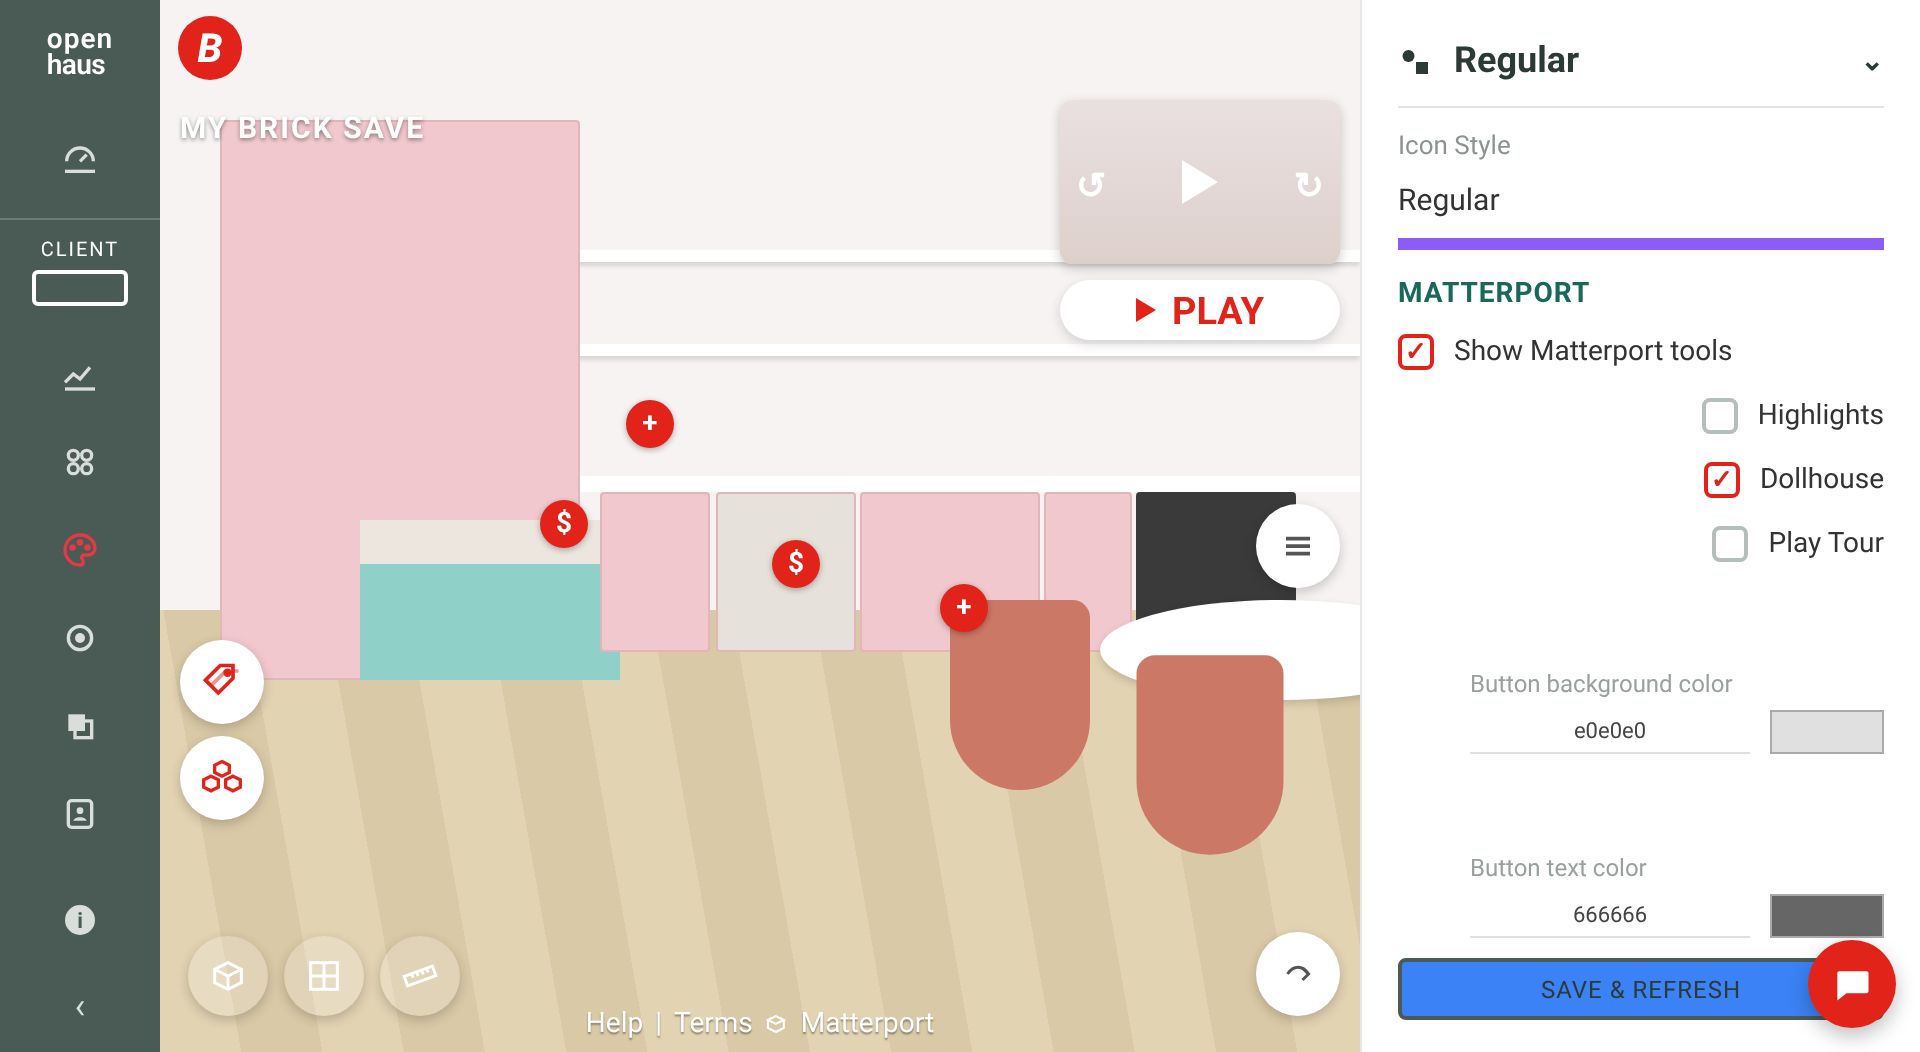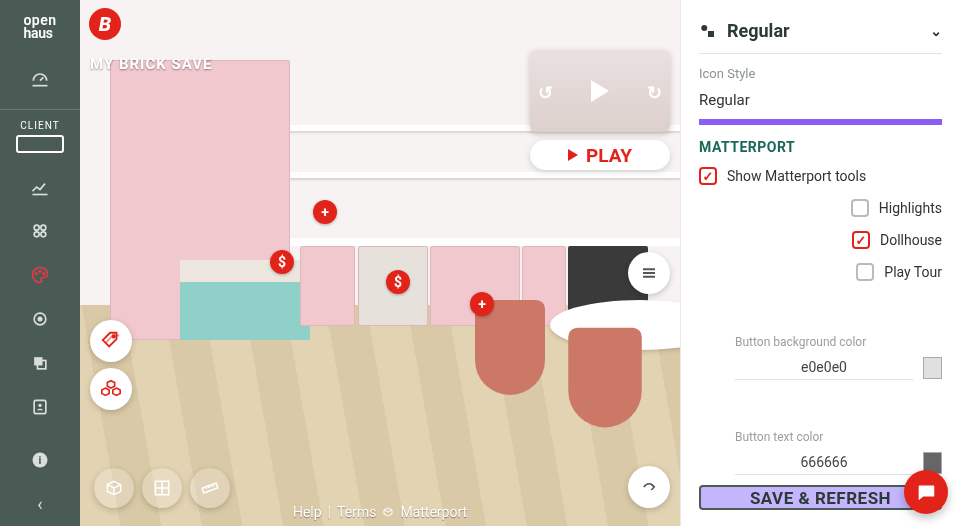--- a/index.html
+++ b/index.html
@@ -73,24 +73,24 @@
 .fld-val { font-size:15px; color:#333; padding:4px 0 10px; border-bottom:6px solid #8b5cf6; margin-bottom:14px;}
 .sub-h { font-size:14px; font-weight:700; letter-spacing:0.5px; color:#19695a; margin-bottom:12px;}
 .ck-row { display:flex; align-items:center; gap:10px; margin-bottom:14px; font-size:14px; color:#333;}
 .ck-row.ind { margin-left:18px;justify-content:flex-end;}
 .ck { width:18px; height:18px; border:2px solid #b6beba; border-radius:4px; display:flex; align-items:center; justify-content:center; cursor:pointer; flex-shrink:0;}
 .ck.on { border-color:#e2231a;}
 .ck.on::after { content:'✓'; color:#e2231a; font-size:13px; font-weight:800; line-height:1;}
 .color-sect { margin-left:36px; margin-bottom:10px;}
 .color-lbl { font-size:12px; color:#9aa19d; margin-bottom:6px;margin-top:40px;}
 .color-row { display:flex; align-items:center; gap:10px;}
-.color-in { flex:1; border:none; border-bottom:1px solid #e0e0e0; text-align:center; font-size:14px; padding:4px 0; color:#444; outline:none;}
+.color-in { flex:1; border:none; border-bottom:1px solid #e0e0e0; text-align:center; font-size:11px; padding:4px 0; color:#444; outline:none;}
 .swatch { width:78px; height:22px; border:1px solid #aaa; background:#e0e0e0; cursor:pointer;}
 .swatch.dk { background:#666;}
-.savebtn { margin-top:auto; border:2px solid #4a5a54; background:#c4b5fd; color:#2b3a34; font-size:17px; font-weight:700; letter-spacing:.5px; height:40px; border-radius:4px; cursor:pointer; width:100%;}
+.savebtn { margin-top:auto; border:2px solid #4a5a54; background:#3b82f6; color:#2b3a34; font-size:12px; font-weight:400; letter-spacing:.5px; height:40px; border-radius:4px; cursor:pointer; width:100%;}
 
 .chat-bubble { position:fixed; right:12px; bottom:12px; width:44px; height:44px; background:#e2231a; border-radius:50%; display:flex; align-items:center; justify-content:center; color:#fff; box-shadow:0 4px 10px rgba(0,0,0,.25); cursor:pointer;}
 </style>
 </head>
 <body>
 
 <div class="app">
 
   <div class="sidebar">
     <div class="logo">

